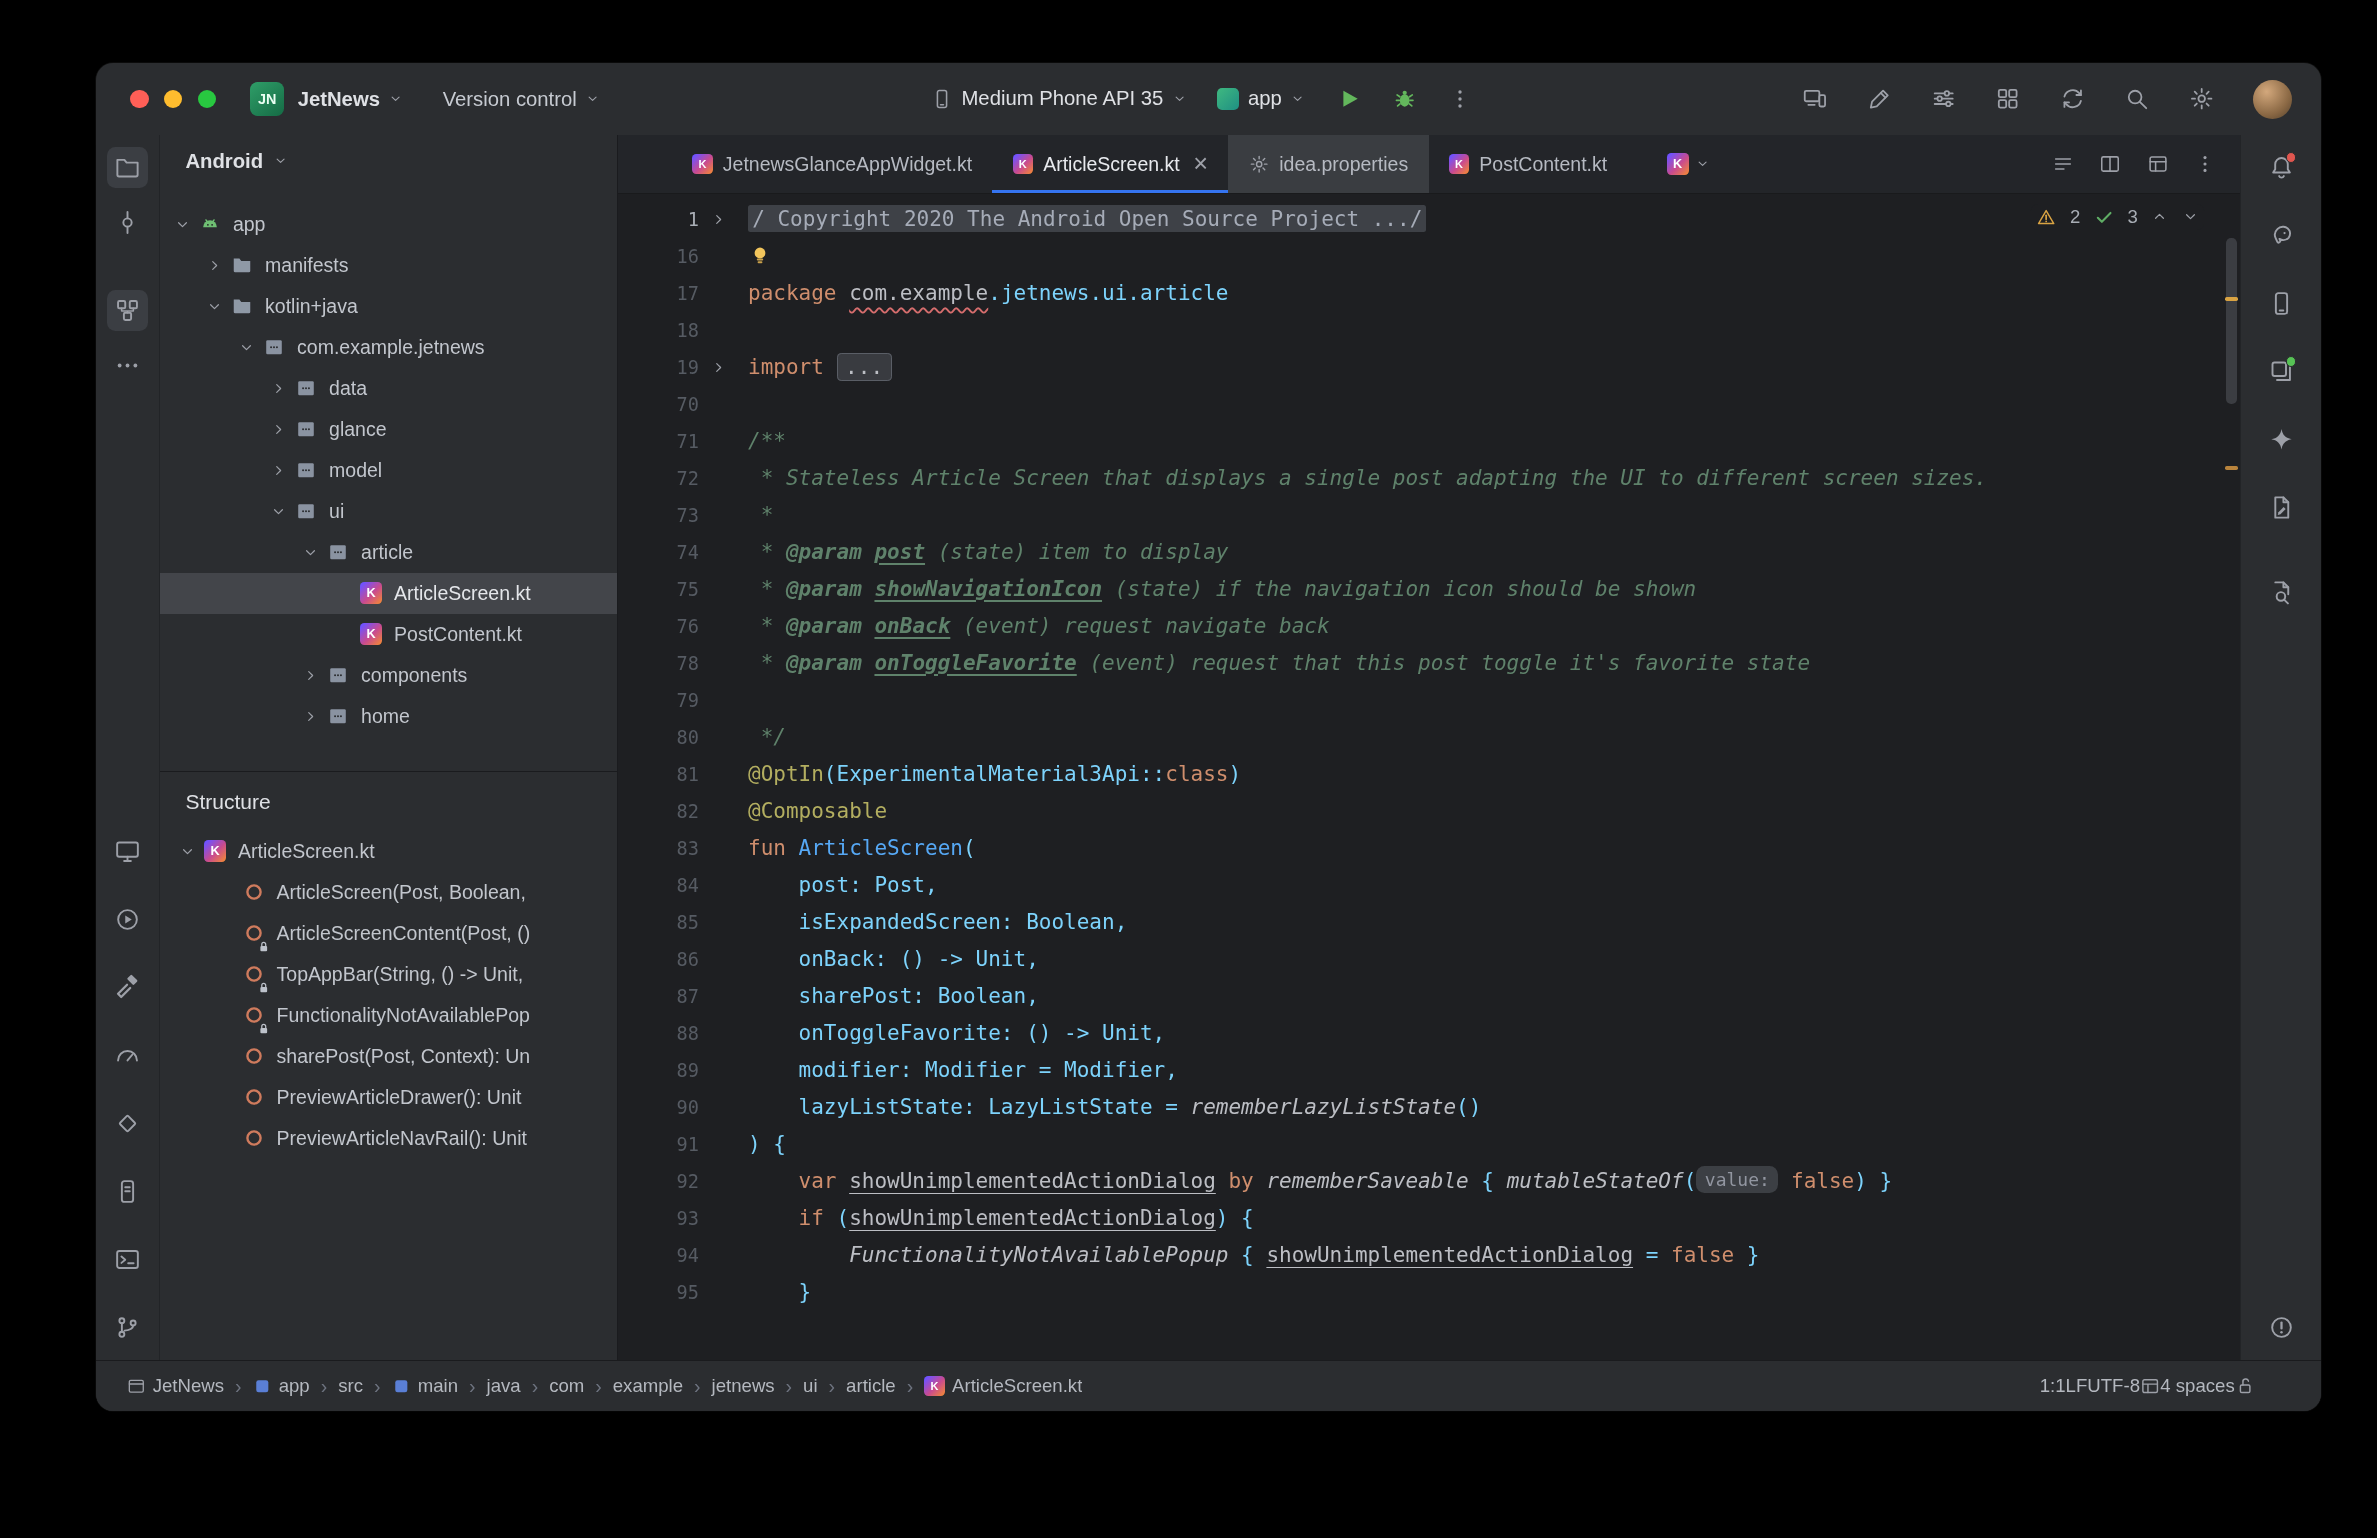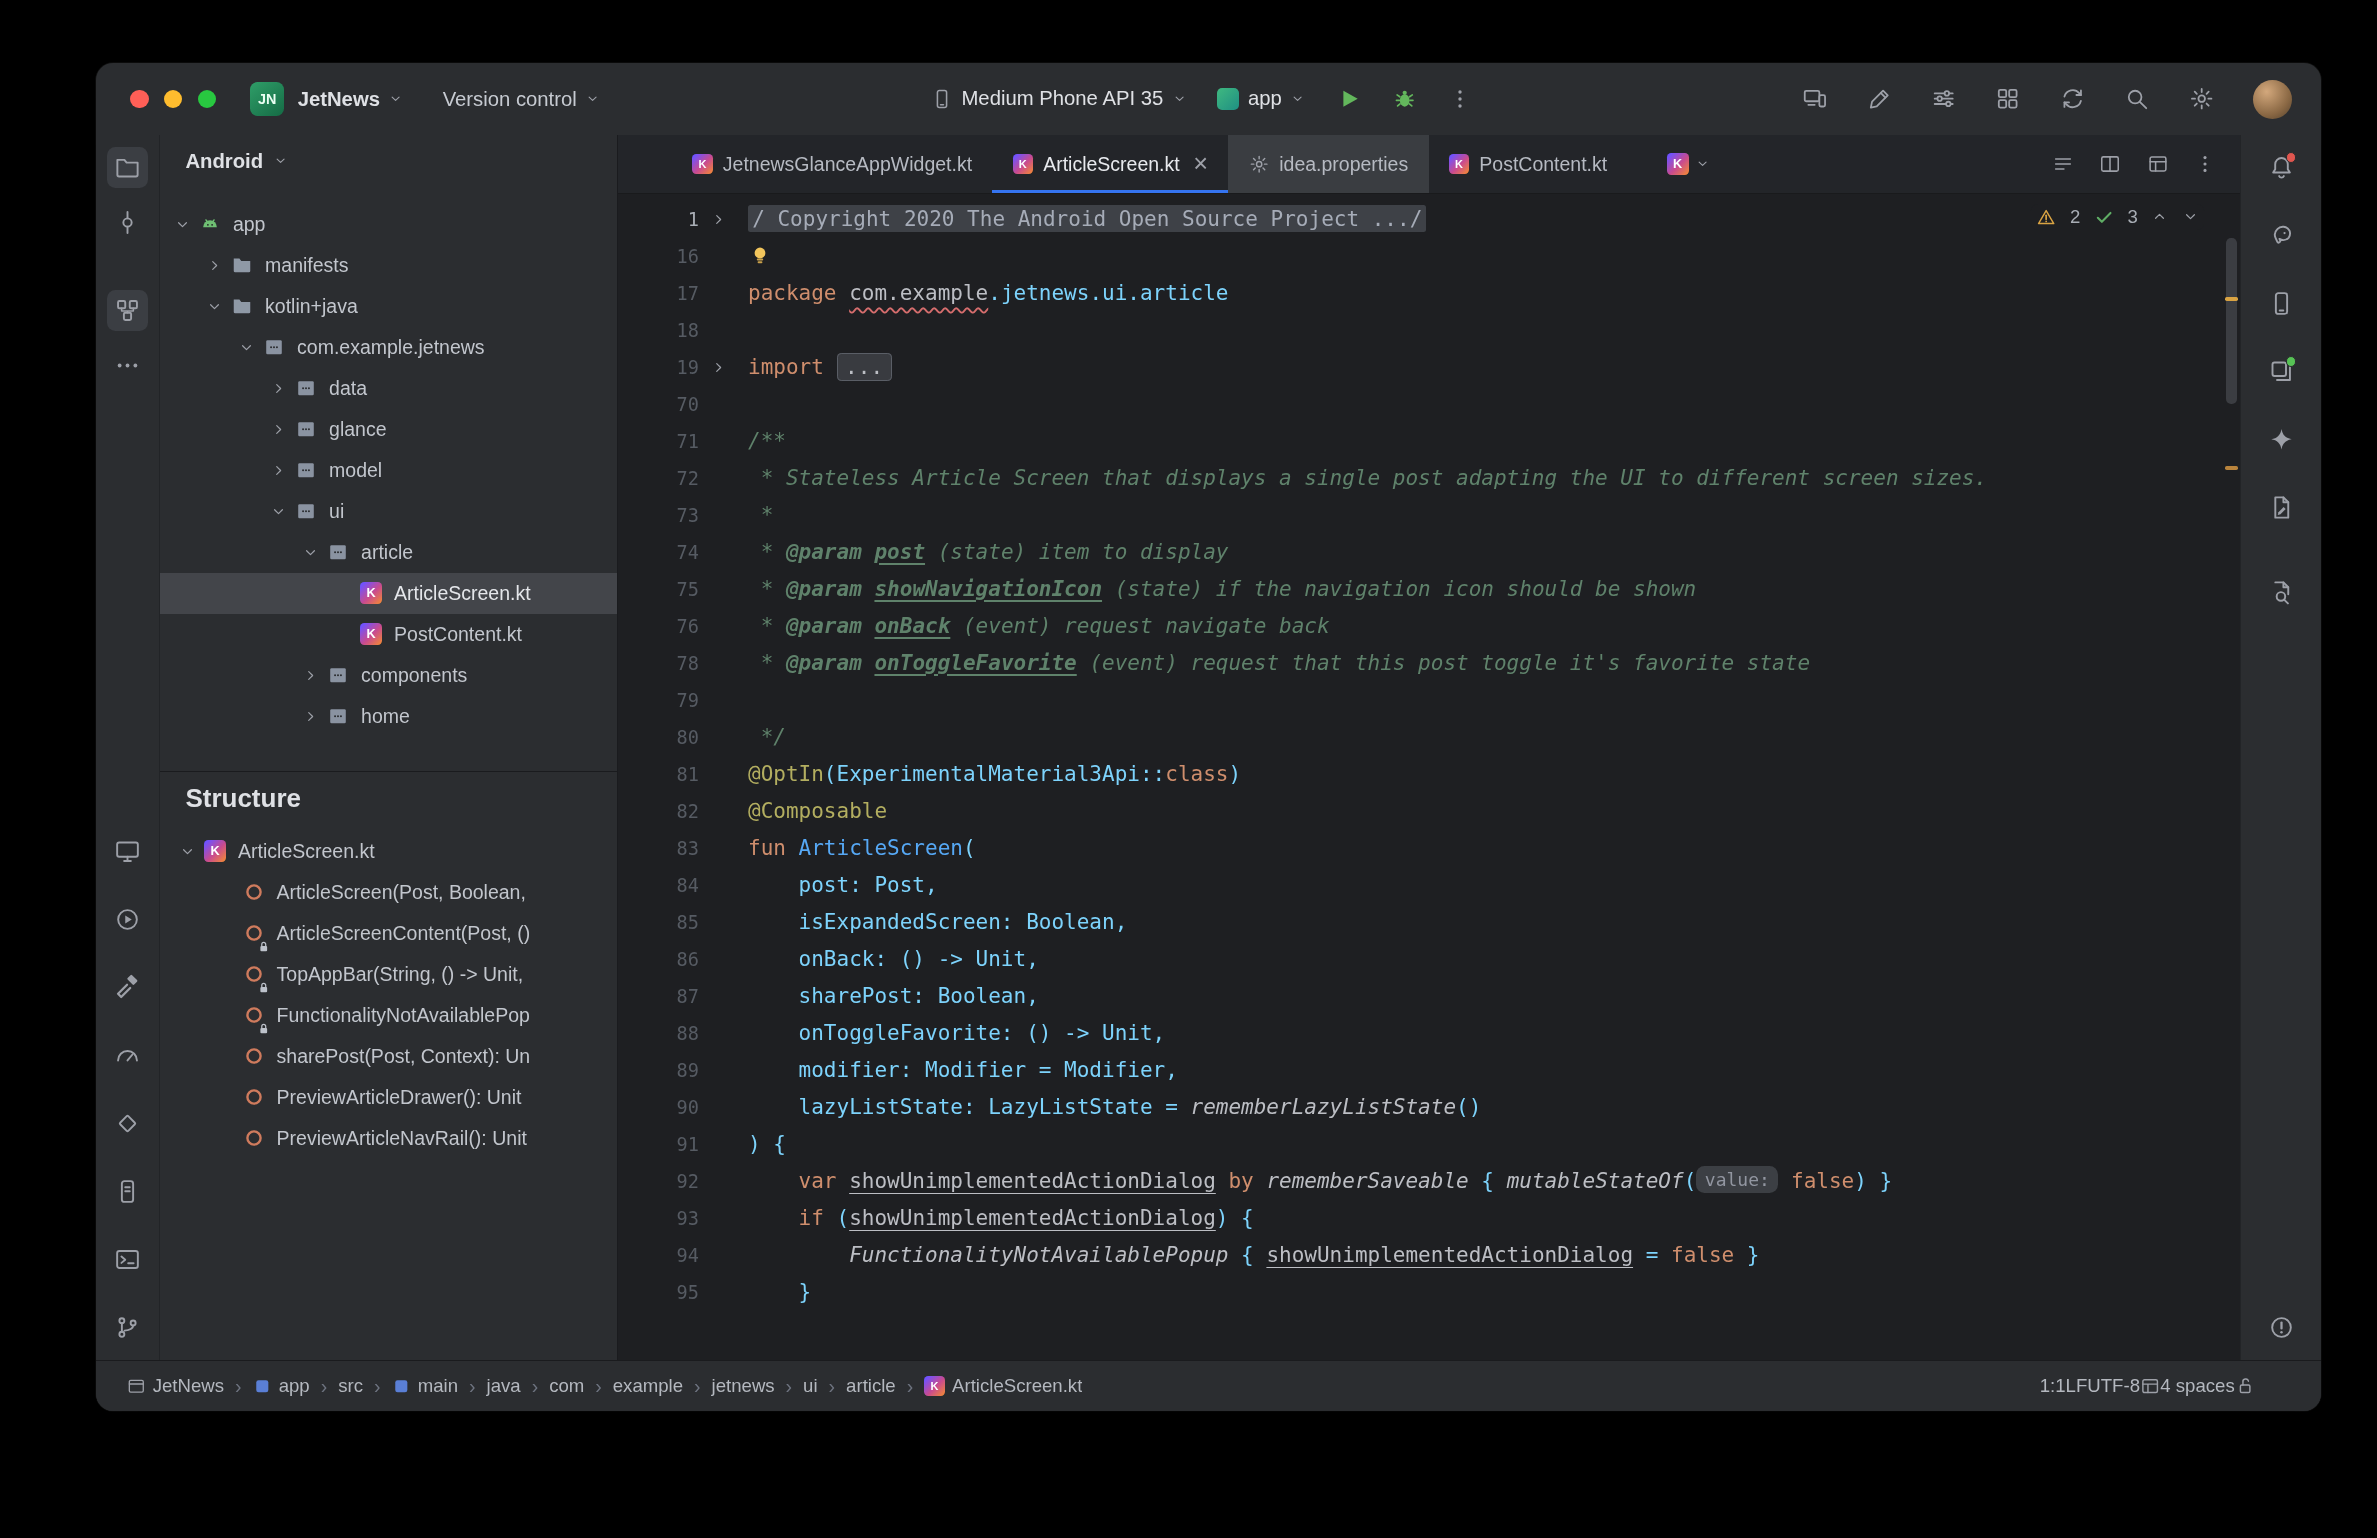--- a/index.html
+++ b/index.html
@@ -52,21 +52,21 @@
   .stripe.right .top{gap:27px}
   .sbtn{width:41px;height:41px;border-radius:8.5px;display:flex;align-items:center;justify-content:center}
   .sbtn.on{background:#3b3e43}
   .gapbefore40{margin-top:34px}.gapbefore20{margin-top:17px}
 
   
   .panels{width:458px;flex:none;display:flex;flex-direction:column;background:var(--chrome);border-right:0.8px solid #1a1b1e}
   .project-panel{height:636px;flex:none;overflow:hidden}
   .structure-panel{flex:1;border-top:0.8px solid #1a1b1e;overflow:hidden}
   .panel-head{height:52px;display:flex;align-items:center;padding-left:25.4px;gap:10.2px;font-weight:700;font-size:20.3px}
-  .panel-title{height:42px;display:flex;align-items:end;padding-left:25.4px;font-weight:700;font-size:26px}
+  .panel-title{height:42px;display:flex;align-items:end;padding-left:25.4px;font-weight:400;font-size:21px}
   .tree{font-size:19.5px;color:var(--treetext);margin-top:17px}
   .trow{height:41px;display:flex;align-items:center;overflow:hidden;white-space:nowrap}
   .trow.sel{background:var(--sel);color:#e4e6ea}
   .chev{width:30.5px;height:41px;flex:none;display:flex;align-items:center;justify-content:center}
   .ticon{width:25.4px;height:25.4px;flex:none;display:flex;align-items:center;justify-content:center;margin-right:10.2px}
   .fico{position:relative;width:25.4px;height:25.4px;flex:none;margin-right:10.2px;display:flex;align-items:center;justify-content:center}
   .lockov{position:absolute;right:-4.2px;bottom:-2.5px;width:13.5px;height:13.5px}
 
   
   .editor-col{flex:1;display:flex;flex-direction:column;min-width:0;background:var(--editor)}

